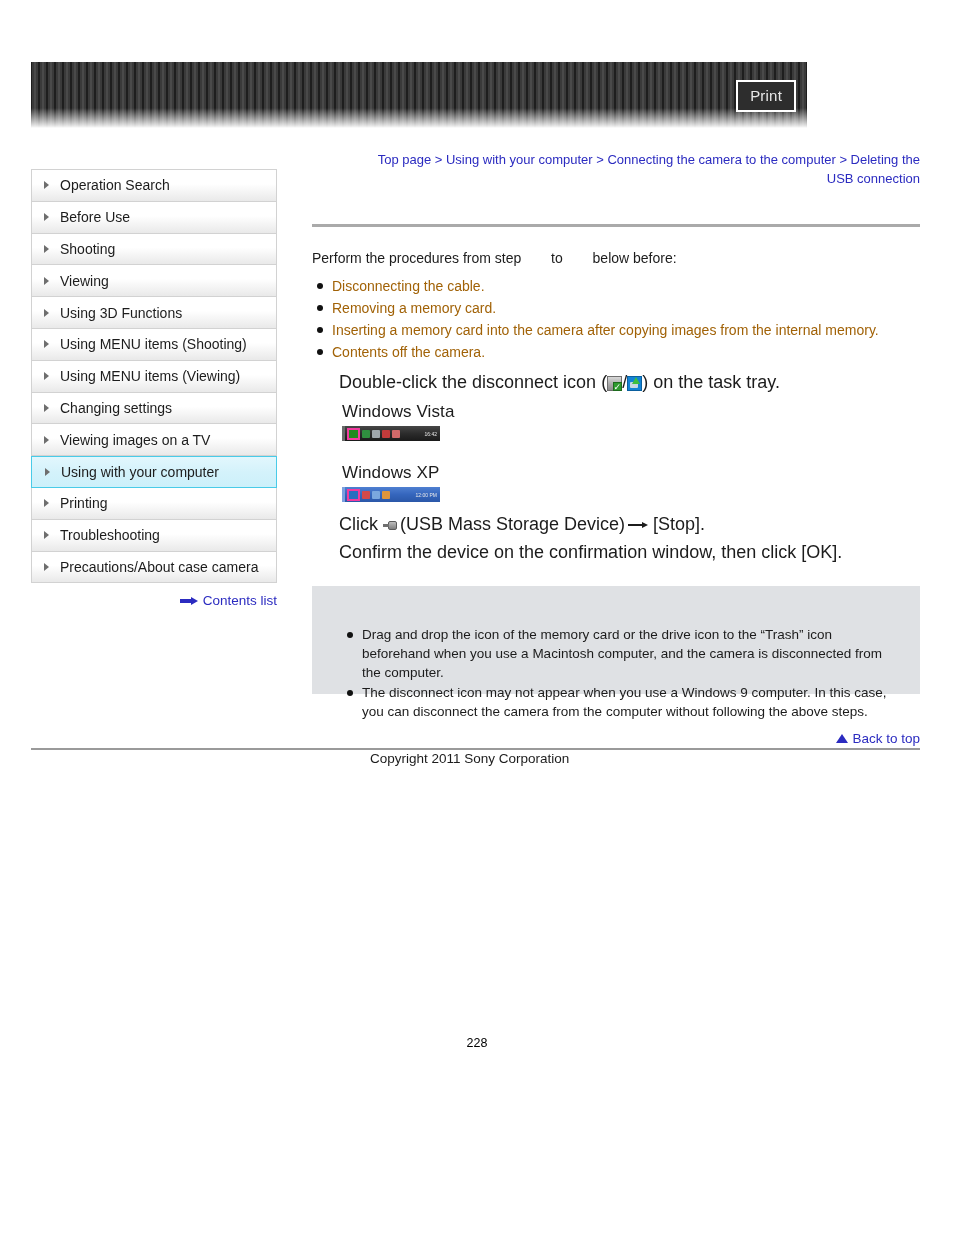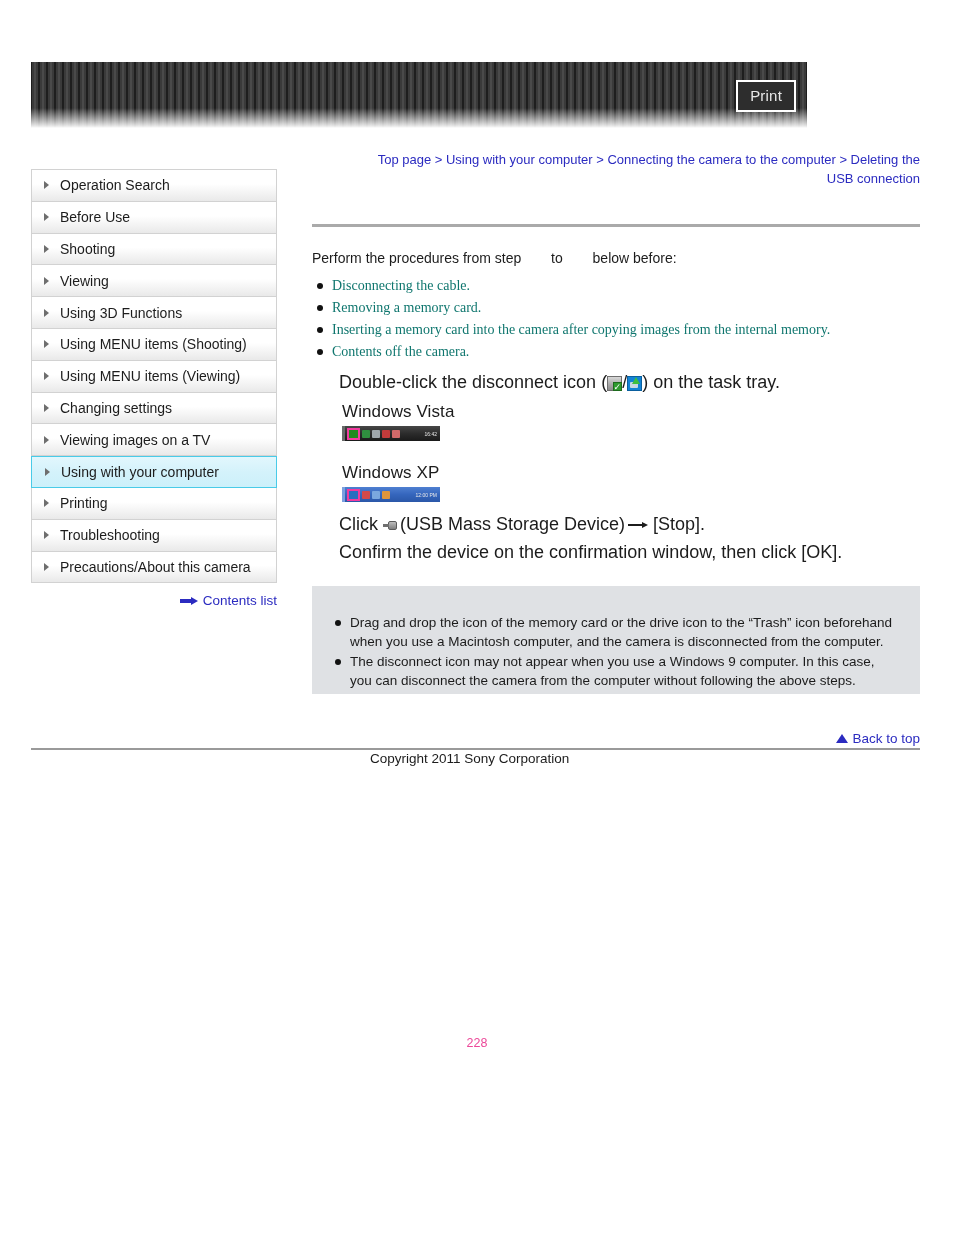--- a/index.html
+++ b/index.html
@@ -166,23 +166,22 @@
 
   ul.bullets {
     list-style: none;
     margin: 0;
     padding: 0;
   }
   ul.bullets li {
     position: relative;
     font-size: 14px;
     line-height: 22px;
-    color: #0f766e;
+    color: #a16207;
     padding-left: 20px;
-    font-family: Liberation Serif, serif;
   }
   ul.bullets li::before {
     content: "";
     position: absolute;
     left: 5px;
     top: 8px;
     width: 6px;
     height: 6px;
     border-radius: 50%;
     background: #111;
@@ -353,21 +352,21 @@
     left: 312px;
     top: 586px;
     width: 608px;
     height: 108px;
     background: #dfe1e4;
     box-sizing: border-box;
     padding: 23px 16px 0 14px;
   }
   .note-box ul {
     list-style: none;
-    margin: 4px; padding: 0;
+    margin: 16px; padding: 0;
   }
   .note-box li {
     position: relative;
     padding-left: 20px;
     font-size: 13.5px;
     line-height: 19px;
     color: #1c1c1c;
     margin-bottom: 1px;
   }
   .note-box li::before {
@@ -411,21 +410,21 @@
     font-size: 13.5px;
     color: #1c1c1c;
   }
   .page-number {
     position: absolute;
     left: 0;
     top: 1036px;
     width: 954px;
     text-align: center;
     font-size: 12.5px;
-    color: #ec4899;
+    color: #000000;
   }
 </style>
 </head>
 <body>
 
 <div class="header-banner">
   <div class="print-button">Print</div>
 </div>
 
 <div class="breadcrumb">
@@ -477,21 +476,21 @@
   <div class="nav-item">
     <span class="tri"></span>
     <span class="lbl">Printing</span>
   </div>
   <div class="nav-item">
     <span class="tri"></span>
     <span class="lbl">Troubleshooting</span>
   </div>
   <div class="nav-item">
     <span class="tri"></span>
-    <span class="lbl">Precautions/About this camera</span>
+    <span class="lbl">Precautions/About case camera</span>
   </div>
 </div>
 
 <div class="contents-link">
   <span class="arrow-right"></span>
   <span>Contents list</span>
 </div>
 
 <div class="content">
   <div class="top-rule"></div>

